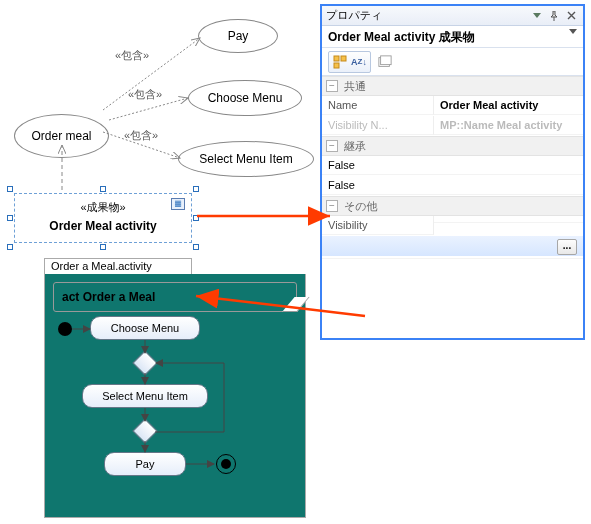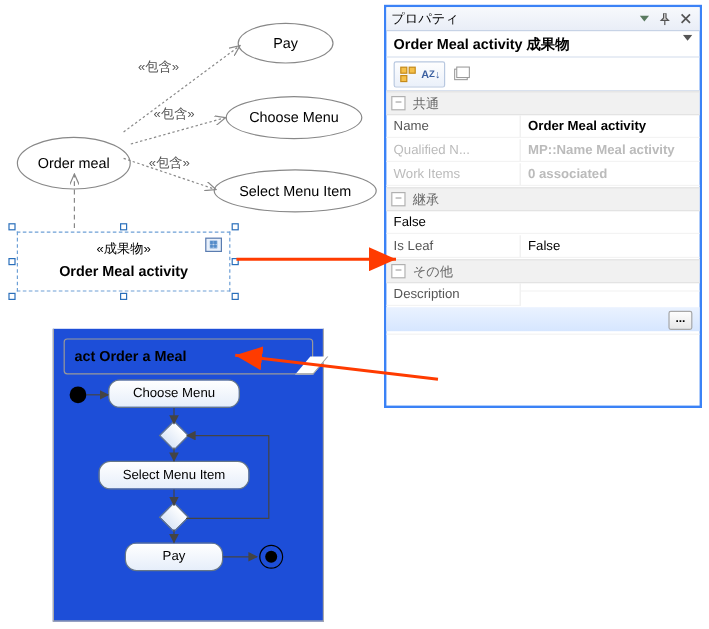--- a/index.html
+++ b/index.html
@@ -20,21 +20,21 @@
 
 
 .artifact-wrap{position:absolute;left:10px;top:189px;width:186px;height:58px}
 .sel-dot{position:absolute;width:6px;height:6px;background:#fff;border:1px solid #2a6fbb}
 .artifact{position:absolute;left:4px;top:4px;width:178px;height:50px;border:1.5px dashed #6ea0d6;background:#fff;text-align:center;padding-top:6px}
 .artifact .st{font-size:11px}
 .artifact .nm{font-weight:bold;font-size:12px;margin-top:4px}
 .artifact .iconbox{position:absolute;right:6px;top:4px;width:14px;height:12px;border:1px solid #5a7cb0;background:#e8f0fb;font-size:8px;line-height:10px;text-align:center;color:#2a6fbb}
 
 
-.act-panel{position:absolute;left:44px;top:274px;width:226px;height:244px;border:1px solid #aaa;border-top:none;background:#1d4ed8}
+.act-panel{position:absolute;left:44px;top:274px;width:262px;height:244px;border:1px solid #aaa;border-top:none;background:#0f766e}
 .act-tab{position:absolute;left:44px;top:258px;width:148px;height:17px;border:1px solid #aaa;border-bottom:none;background:#fff;padding:1px 6px 0;font-size:11px}
 .act-frame{position:absolute;left:8px;top:8px;right:8px;height:30px;border:1px solid #999;border-radius:3px;display:flex;align-items:center;padding-left:8px;font-weight:bold;font-size:12px}
 .act-frame:after{content:"";position:absolute;right:-1px;bottom:-1px;width:14px;height:14px;border-right:1px solid #999;border-bottom:1px solid #999;transform:skewX(-40deg);transform-origin:bottom right;background:#fff}
 
 .node{position:absolute;border:1px solid #678;border-radius:10px;background:linear-gradient(#fff,#e6eefa);display:flex;align-items:center;justify-content:center;font-size:11px;height:24px}
 .n-start{position:absolute;left:58px;top:322px;width:14px;height:14px;background:#000;border-radius:50%}
 .n-choose{left:90px;top:316px;width:110px}
 .n-select{left:82px;top:384px;width:126px}
 .n-pay{left:104px;top:452px;width:82px}
 .n-end{position:absolute;left:216px;top:454px;width:20px;height:20px;border:1.5px solid #000;border-radius:50%}
@@ -103,20 +103,21 @@
     <div class="sel-dot" style="left:-3px;bottom:-3px"></div>
     <div class="sel-dot" style="left:90px;bottom:-3px"></div>
     <div class="sel-dot" style="right:-3px;bottom:-3px"></div>
     <div class="artifact">
       <div class="iconbox">▦</div>
       <div class="st">«成果物»</div>
       <div class="nm">Order Meal activity</div>
     </div>
   </div>
 
+  <div class="act-tab"><span>Order a Meal.activity</span></div>
   <div class="act-panel">
     <div class="act-frame">
         <span>act Order a Meal</span>
       </div>
   </div>
   <div class="n-start"></div>
   <div class="node n-choose">
       <span>Choose Menu</span>
     </div>
   <div class="diamond d1"></div>
@@ -176,46 +177,41 @@
     <div class="grid">
       <div class="cat">
           <span class="exp">−</span>
           <span>共通</span>
         </div>
       <div class="row">
           <div class="k">Name</div>
           <div class="v bold">Order Meal activity</div>
         </div>
       <div class="row">
-          <div class="k dim">Qualified N...</div>
+          <div class="k dim">Visibility N...</div>
           <div class="v dim bold">MP::Name Meal activity</div>
-        </div>
-      <div class="row">
-          <div class="k dim">Work Items</div>
-          <div class="v dim bold">0 associated</div>
         </div>
 
       <div class="cat">
           <span class="exp">−</span>
           <span>継承</span>
         </div>
       <div class="row">
           <div class="v">False</div>
         </div>
       <div class="row">
-          <div class="k">Is Leaf</div>
           <div class="v">False</div>
         </div>
 
       <div class="cat">
           <span class="exp">−</span>
           <span>その他</span>
         </div>
       <div class="row">
-          <div class="k">Description</div>
+          <div class="k">Visibility</div>
           <div class="v"></div>
         </div>
       <div class="row sel">
         <div class="v bold">
           <span class="ell-btn">...</span>
         </div>
       </div>
     </div>
   </div>
 

